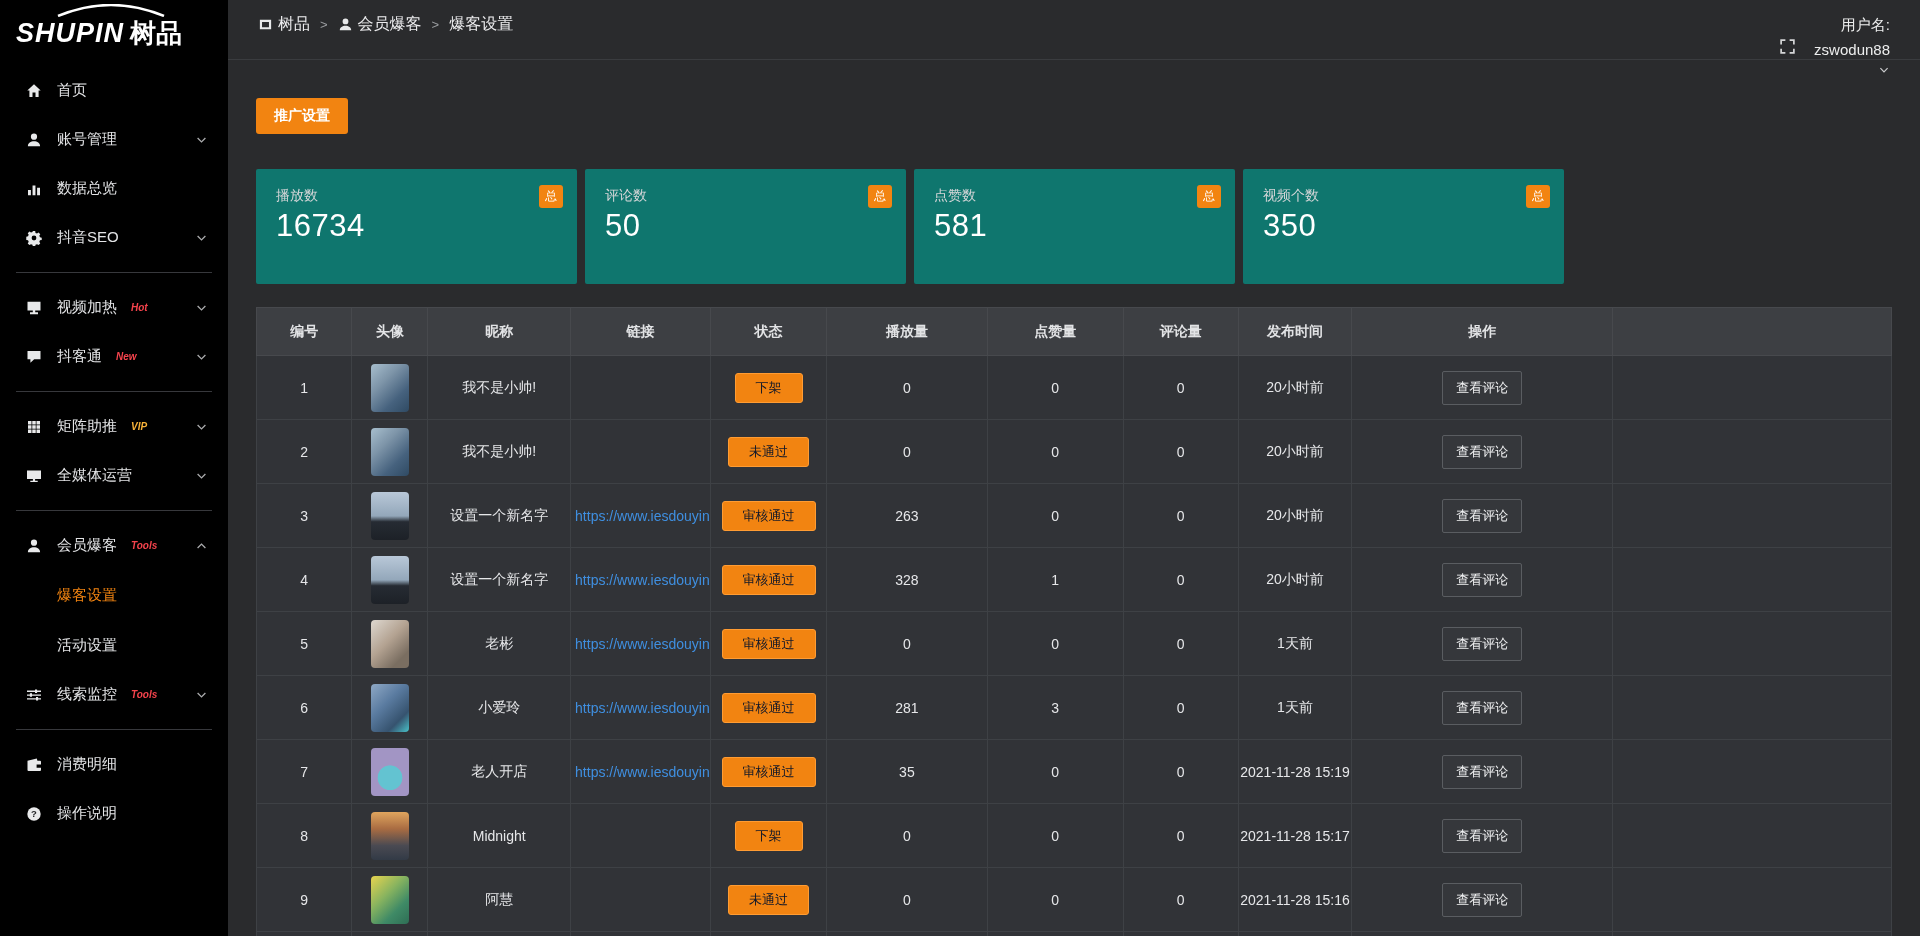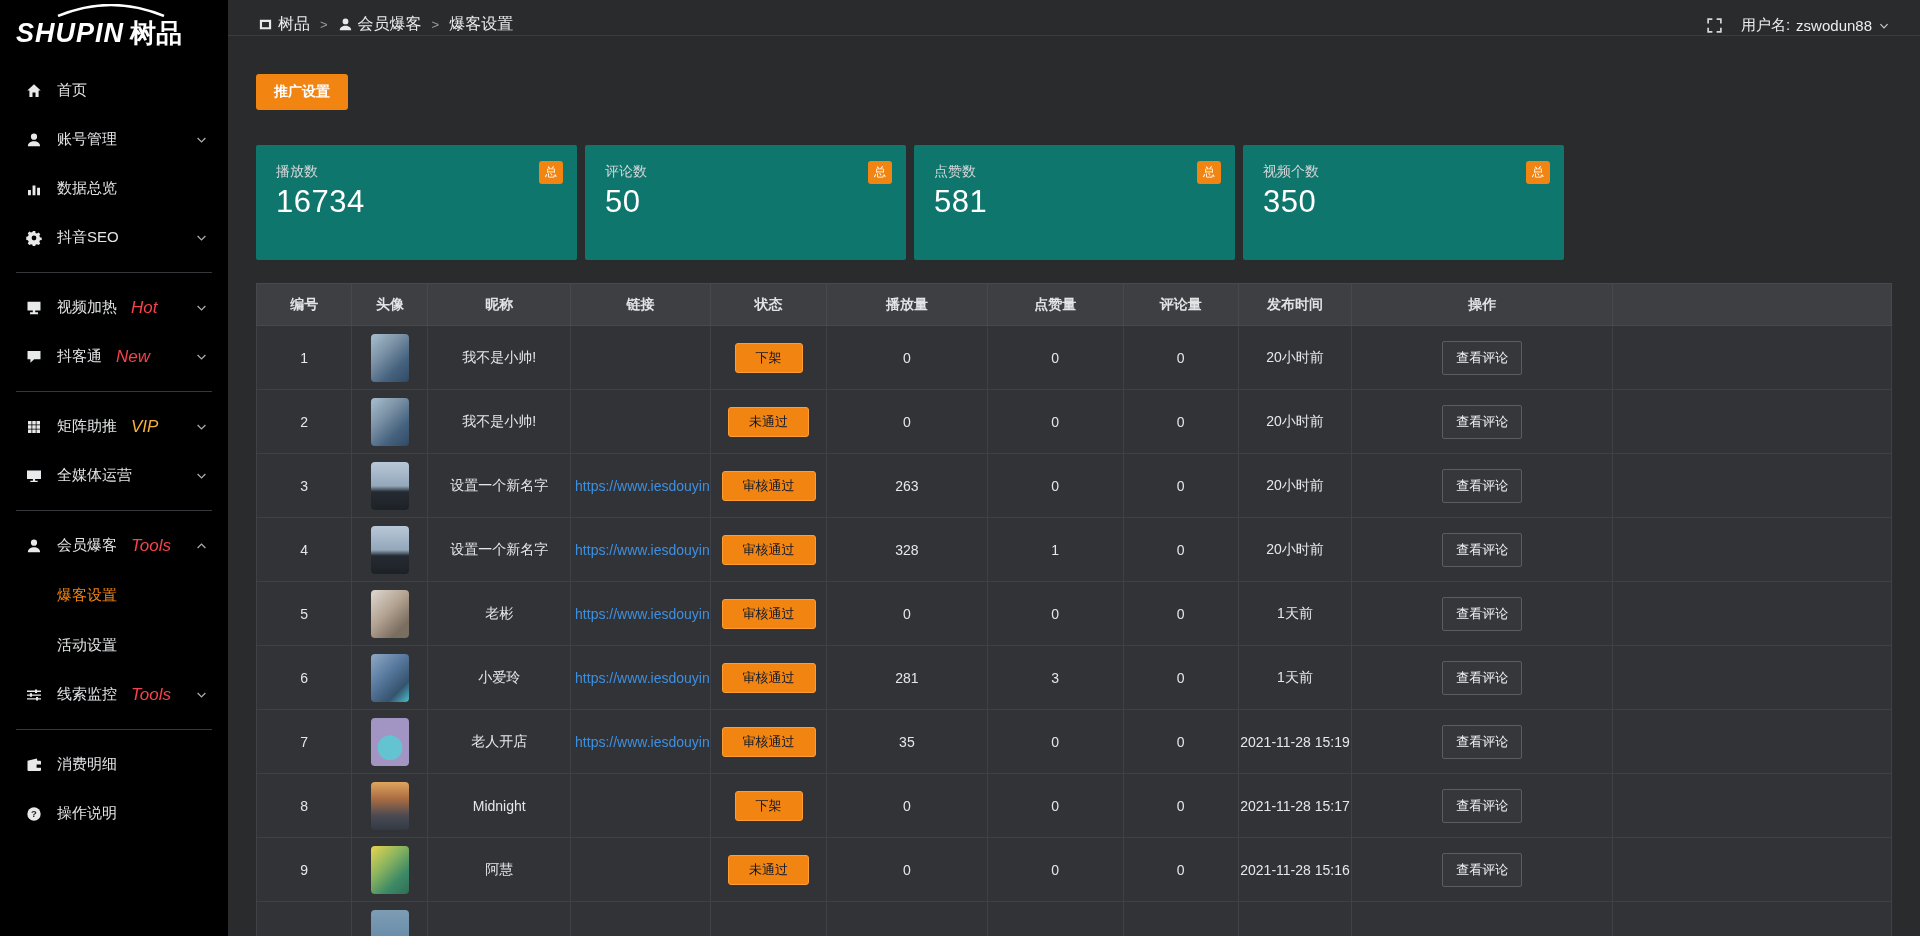--- a/index.html
+++ b/index.html
@@ -13,52 +13,52 @@
   
   .sidebar { width:228px; min-width:228px; background:#000000; height:100%; overflow:hidden; }
   .logo { height:52px; display:flex; align-items:center; padding:14px 0 0 16px; position:relative; cursor:pointer; }
   .logo-arc { position:absolute; top:4px; left:52px; }
   .logo-text-en { font-size:27px; font-weight:800; color:#ffffff; letter-spacing:1px; font-style:italic; }
   .logo-text-cn { font-size:26px; font-weight:800; color:#ffffff; margin-left:6px; }
   .menu { margin-top:14px; }
   .menu-item { height:49px; display:flex; align-items:center; padding:0 22px 0 26px; cursor:pointer; position:relative; color:#e3e4e6; }
   .menu-item .mi-icon { width:17px; height:17px; margin-right:14px; flex:0 0 17px; display:flex; align-items:center; }
   .menu-item .mi-label { font-size:15px; }
-  .menu-badge { font-size:17px; font-weight:400; font-style:italic; margin-left:14px; }
+  .menu-badge { font-size:10px; font-weight:700; font-style:italic; margin-left:14px; }
   .badge-red { color:#f4434c; }
   .badge-gold { color:#f7b239; }
   .mi-chevron { position:absolute; right:20px; top:50%; transform:translateY(-50%); opacity:.85; }
   .menu-divider { height:1px; background:#37383c; margin:10px 16px; }
   .submenu-item { height:50px; display:flex; align-items:center; padding-left:57px; font-size:15px; color:#e3e4e6; cursor:pointer; }
   .submenu-item.active { color:#f28411; }
 
   
   .main { flex:1; display:flex; flex-direction:column; height:100%; overflow:hidden; }
   .topbar { height:60px; display:flex; align-items:flex-start; justify-content:space-between; padding:14px 30px 0 30px; border-bottom:1px solid #3a3c3f; }
   .breadcrumb { display:flex; align-items:center; font-size:16px; color:#ececee; }
   .crumb { display:flex; align-items:center; cursor:pointer; }
   .crumb.current { cursor:default; }
   .crumb .c-icon { margin-right:5px; display:flex; }
   .crumb-sep { color:#9a9da0; margin:0 10px; font-size:13px; }
   .topbar-right { display:flex; align-items:center; gap:18px; padding-top:2px; }
   .fullscreen-btn { display:flex; cursor:pointer; opacity:.9; }
-  .user-chip { display:flex; align-items:center; font-size:15px; color:#eceded; cursor:pointer; gap:6px; }
+  .user-chip { display:flex; align-items:flex-end; font-size:15px; color:#eceded; cursor:pointer; gap:6px;flex-direction:column; }
 
   
   .content { padding:0 28px; flex:1; }
   .promo-btn { margin-top:38px; background:#f28411; color:#fff; border:none; border-radius:3px; padding:9px 18px; font-size:14px; font-weight:700; cursor:pointer; font-family:inherit; }
 
   .cards { display:flex; gap:8px; margin-top:35px; }
   .stat-card { width:321px; height:115px; background:#0f766e; border-radius:2px; padding:18px 16px 0 20px; position:relative; }
   .stat-label { font-size:14px; color:#d5d6d8; }
   .stat-value { font-size:31px; color:#ffffff; margin-top:3px; letter-spacing:.5px; }
   .stat-badge { position:absolute; top:16px; right:14px; background:#f28411; color:#fff; font-size:12px; width:24px; height:23px; border-radius:3px; display:flex; align-items:center; justify-content:center; }
 
   table { width:100%; border-collapse:collapse; table-layout:fixed; margin-top:23px; }
-  th { height:42px; background:#3d3f43; border:1px solid #47494d; font-size:14px; font-weight:700; color:#e2e3e5; text-align:center; }
+  th { height:48px; background:#3d3f43; border:1px solid #47494d; font-size:14px; font-weight:700; color:#e2e3e5; text-align:center; }
   td { height:64px; background:#313337; border:1px solid #3e4145; text-align:center; font-size:14px; color:#e6e7e9; overflow:hidden; white-space:nowrap; }
   td.link-cell { color:#3f8fe0; text-overflow:clip; padding:0 4px; }
   td.link-cell a { color:#3f8fe0; text-decoration:none; cursor:pointer; }
   .avatar { width:38px; height:48px; border-radius:4px; margin:0 auto; }
   .status-badge { display:inline-block; background:#f28411; border:1px solid #ff9c33; color:#0f172a; font-size:13px; padding:5px 20px; border-radius:3px; }
   .view-btn { background:#35373b; border:1px solid #5a5d61; color:#f0f1f2; font-size:13px; padding:7px 13px; border-radius:2px; cursor:pointer; font-family:inherit; }
 
   
   .avatar-boy     { background:linear-gradient(135deg,#a8bfce 0%,#7d94a8 35%,#46627e 70%,#2f4a63 100%); }
   .avatar-sky     { background:linear-gradient(180deg,#b9c8d8 0%,#93a7ba 50%,#262b33 62%,#1d2127 100%); }

